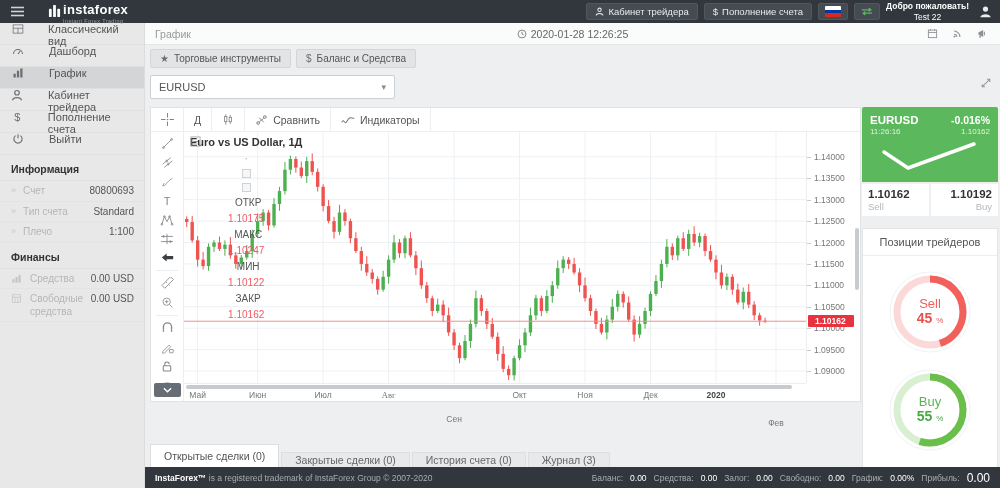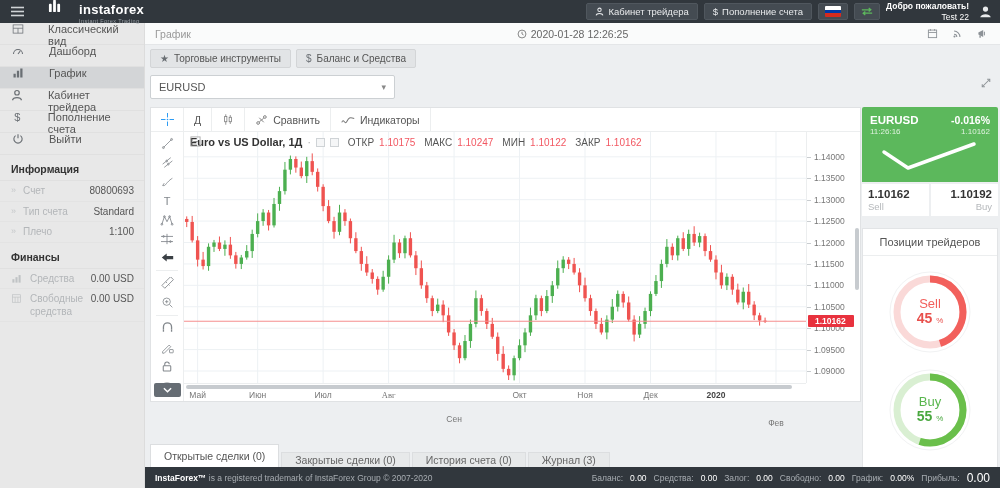--- a/index.html
+++ b/index.html
@@ -3,29 +3,29 @@
 <meta charset="utf-8">
 <style>
   *{margin:0;padding:0;box-sizing:border-box;}
   html,body{width:1000px;height:488px;overflow:hidden;}
   body{font-family:"Liberation Sans",sans-serif;background:#edeff1;position:relative;color:#555;}
   svg.i{display:block;}
 
   
   .hdr{position:absolute;top:0;left:0;width:1000px;height:23px;background:#31373d;display:flex;align-items:center;z-index:50;}
   .hdr .burger{width:34px;height:23px;display:flex;align-items:center;justify-content:center;color:#cfd3d6;cursor:pointer;}
-  .logo{display:flex;align-items:flex-start;gap:18px;margin-left:14px;}
+  .logo{display:flex;align-items:center;gap:2px;margin-left:14px;}
   .logo .mark{color:#fff;}
   .logo .ltxt{color:#fff;font-size:13px;font-weight:bold;letter-spacing:.3px;line-height:10px;}
   .logo .ltag{color:#9aa0a6;font-size:5.5px;letter-spacing:.4px;}
   .hdr-right{margin-left:auto;display:flex;align-items:center;gap:6px;padding-right:8px;}
   .hchip{height:17px;background:#444b52;border:1px solid #50575e;border-radius:2px;color:#e8eaec;font-size:9.5px;display:flex;align-items:center;gap:4px;padding:0 8px;cursor:pointer;}
   .flag{width:16px;height:11px;border-radius:1px;overflow:hidden;display:flex;flex-direction:column;cursor:pointer;}
   .flag i{flex:1;display:block;}
-  .welcome{color:#fff;font-size:8.5px;line-height:1.25;text-align:right;}
+  .welcome{color:#fff;font-size:8.5px;line-height:1.25;text-align:center;}
   .welcome b{display:block;}
   .avatar{color:#e8eaec;margin-left:4px;cursor:pointer;}
 
   
   .sidebar{position:absolute;top:23px;left:0;width:145px;bottom:0;background:#e8e8e8;border-right:1px solid #dcdcdc;}
   .sitem{height:22px;display:flex;gap:24px;padding:0 10px 0 11px;font-size:11px;color:#555;border-bottom:1px solid #e0e0e0;cursor:pointer;}
   .sitem .ic{width:14px;color:#6a6f74;display:flex;justify-content:center;}
   .sitem.active{background:#d3d5d7;}
   .sec-title{font-size:10.5px;font-weight:bold;color:#333;padding:8px 11px 5px;border-bottom:1px solid #e0e0e0;}
   .irow{display:flex;align-items:flex-start;font-size:10px;color:#b3b6b9;padding:4px 10px 3px 11px;border-bottom:1px solid #e3e3e3;}
@@ -54,21 +54,21 @@
   .ttools{position:absolute;top:0;left:0;right:0;height:24px;border-bottom:1px solid #eceeef;display:flex;align-items:stretch;font-size:10.5px;color:#555;}
   .tcell{display:flex;align-items:center;gap:5px;padding:0 10px;border-right:1px solid #eceeef;cursor:pointer;}
   .tcell.corner{width:33px;justify-content:center;padding:0;color:#2d9cf4;}
   .ltools{position:absolute;top:24px;left:0;width:33px;bottom:0;border-right:1px solid #eceeef;display:flex;flex-direction:column;align-items:center;padding-top:4px;gap:4px;color:#82878c;}
   .ltools .tool{width:22px;height:15px;display:flex;align-items:center;justify-content:center;cursor:pointer;}
   .ltools .sep{width:22px;border-top:1px solid #eceeef;margin:1px 0;}
   .collapse-btn{position:absolute;left:3px;bottom:4px;width:27px;height:14px;background:#666d74;border-radius:2px;display:flex;align-items:center;justify-content:center;color:#fff;cursor:pointer;}
 
   .plot{position:absolute;left:33px;top:24px;right:54px;bottom:18px;overflow:hidden;}
   .plot svg{position:absolute;inset:0;}
-  .legend{position:absolute;top:4px;left:6px;display:flex;align-items:center;gap:5px;font-size:10px;color:#555;white-space:nowrap;z-index:3;}
+  .legend{position:absolute;top:4px;left:6px;display:flex;align-items:center;gap:5px;font-size:10px;color:#555;white-space:nowrap;z-index:3;flex-direction:column;}
   .legend .lt{font-size:11px;font-weight:bold;color:#333;}
   .legend .mini{width:9px;height:9px;border:1px solid #cfd3d6;background:#f5f6f7;display:inline-block;}
   .legend .dash{color:#aaa;}
   .legend .ov{color:#f25862;}
   .legend .ol{color:#555;margin-left:4px;}
 
   .yaxis{position:absolute;top:24px;right:0;width:54px;bottom:18px;border-left:1px solid #eceeef;font-size:8.5px;color:#777;}
   .ytick{position:absolute;left:0;padding-left:7px;}
   .ytick::before{content:"";position:absolute;left:0;top:5px;width:4px;border-top:1px solid #c9cdd0;}
   .ytick.last{background:#e8323e;color:#fff;padding:1px 3px 1px 7px;left:1px;right:6px;font-weight:bold;border-radius:1px;}

